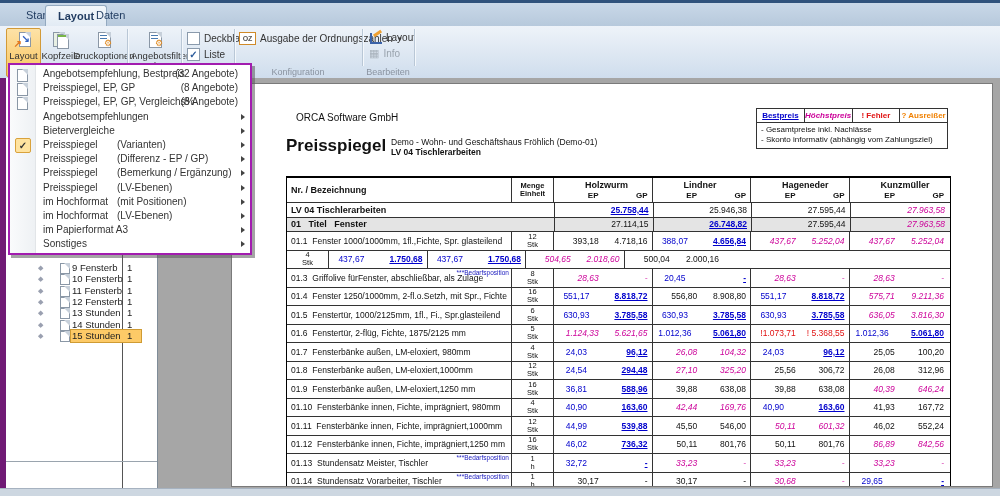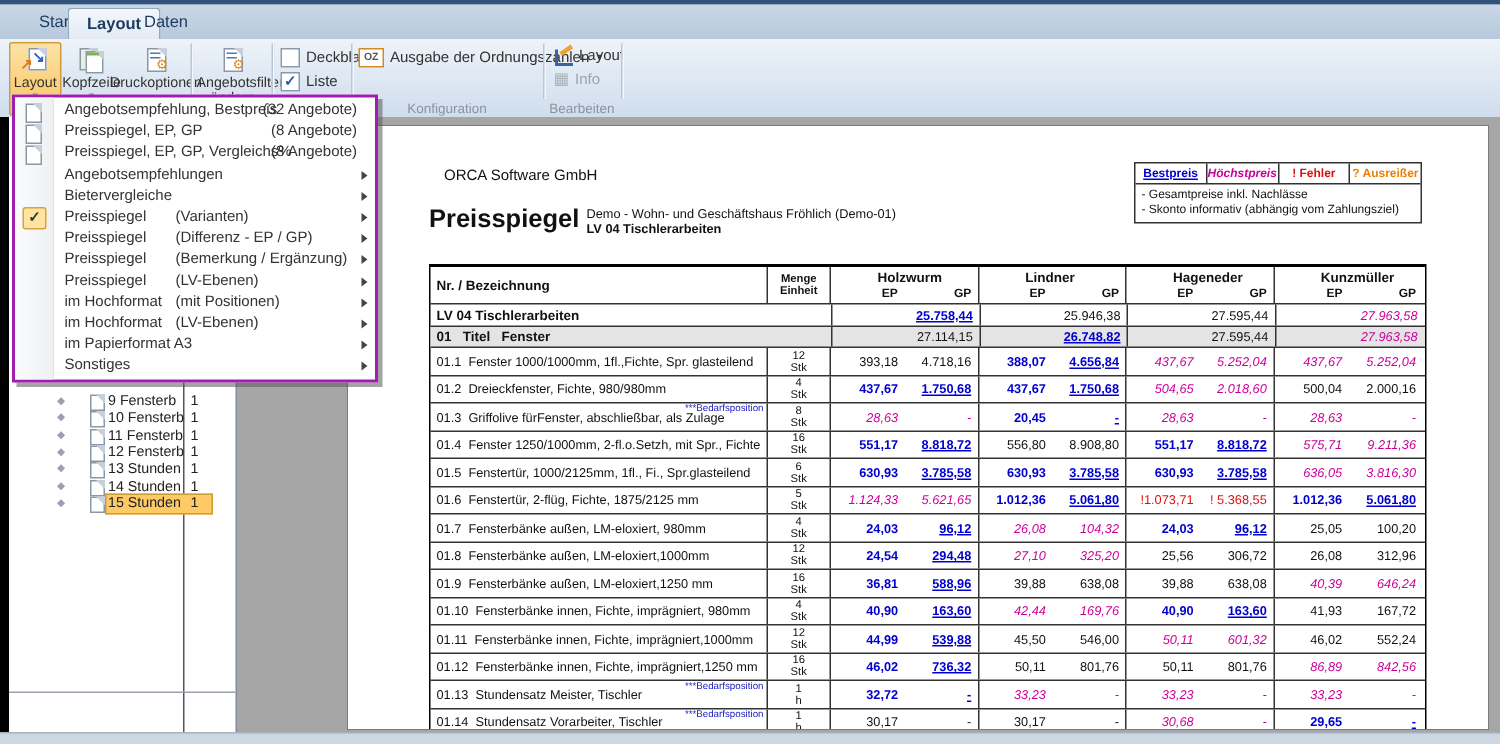--- a/index.html
+++ b/index.html
@@ -34,21 +34,21 @@
   .ozic{width:15px;height:11px;border:1px solid #d08a28;background:#fff;font-size:7px;font-weight:bold;
           color:#555;display:inline-flex;align-items:center;justify-content:center;}
   .glabel{position:absolute;bottom:1px;font-size:9px;color:#8a93a0;text-align:center;}
   .editic{width:13px;height:12px;position:relative;display:inline-block;}
   .editic .ax{position:absolute;left:1px;bottom:0;width:10px;height:9px;border-left:2px solid #3a62a8;border-bottom:2px solid #3a62a8;}
   .editic .pen{position:absolute;left:4px;top:0;width:9px;height:3px;background:#f0a030;transform:rotate(-35deg);}
   .gridic{font-size:11px;color:#a8b2bc;line-height:11px;}
   
   #workspace{position:absolute;left:0;top:78px;width:1000px;height:410px;background:#a6a6a6;}
   #left-panel{position:absolute;left:0;top:0;width:158px;height:410px;background:#fff;
-          border-right:1px solid #7f8c98;border-left:6px solid #000000;box-sizing:border-box;}
+          border-right:1px solid #7f8c98;border-left:6px solid #701a75;box-sizing:border-box;}
   #panel-vline{position:absolute;left:116px;top:0;bottom:0;width:1px;background:#555;}
   #panel-hline{position:absolute;left:0;right:0;top:383px;height:1px;background:#9aa4ae;}
   .trow-tree{position:absolute;left:0;width:152px;height:11.3px;font-size:9.5px;color:#222;}
   .tr-diamond{position:absolute;left:32px;top:1px;font-size:7px;color:#9aa0b0;line-height:9px;}
   .tr-page{position:absolute;left:54px;top:1px;width:8px;height:9px;}
   .tr-label{position:absolute;left:66px;top:0;line-height:11px;white-space:nowrap;}
   .tr-col2{position:absolute;left:121px;top:0;line-height:11px;}
   .tr-selbg{position:absolute;left:64px;top:-1px;width:70px;height:12px;background:#fdca67;border:1px solid #cf9b33;}
   
   #page{position:absolute;left:231px;top:5px;width:762px;height:404px;background:#fff;
@@ -71,21 +71,21 @@
           border-top:2px solid #000;box-sizing:content-box;font-size:8.5px;color:#111;}
   .prow{display:flex;border-bottom:1px solid #333;position:relative;}
   .c{border-right:1px solid #333;box-sizing:border-box;position:relative;}
   .c:last-child{border-right:none;}
   .c-desc{width:225px;}
   .c-qty{width:42px;text-align:center;}
   .c-bid{width:98.5px;display:flex;align-items:center;}
   .c-wide{width:268px;}
   .ep,.gp{width:50%;text-align:right;padding-right:4px;white-space:nowrap;}
   .vn{color:#111;}
-  .vb{color:#0000cc;font-weight:bold;}
+  .vb{color:#0000cc;font-weight:normal;text-align:center;}
   .vbu{color:#0000cc;font-weight:bold;text-decoration:underline;}
   .vh{color:#cc0099;font-style:italic;}
   .vf{color:#e01010;}
   #phead{height:24px;border-bottom:1px solid #333;}
   #phead .c-desc{display:flex;align-items:center;padding-left:4px;font-weight:bold;font-size:9px;}
   .h-qty{display:flex;flex-direction:column;justify-content:center;font-size:7.5px;font-weight:bold;line-height:8px;}
   .h-bid{display:block !important;}
   .h-bidname{position:absolute;left:3px;top:2px;font-weight:bold;font-size:9px;white-space:nowrap;padding-left:28px;}
   .h-ep{position:absolute;right:53px;bottom:2px;font-weight:bold;font-size:8px;}
   .h-gp{position:absolute;right:4px;bottom:2px;font-weight:bold;font-size:8px;}
@@ -348,21 +348,20 @@
           <div class="c c-bid">
             <span class="ep vh">437,67</span>
             <span class="gp vh">5.252,04</span>
           </div>
           <div class="c c-bid">
             <span class="ep vh">437,67</span>
             <span class="gp vh">5.252,04</span>
           </div>
         </div>
         <div class="prow datarow">
-          <div class="c c-desc d-desc">01.2  Dreieckfenster, Fichte, 980/980mm</div>
           <div class="c c-qty d-qty">
             <div>4</div>
             <div>Stk</div>
           </div>
           <div class="c c-bid">
             <span class="ep vb">437,67</span>
             <span class="gp vbu">1.750,68</span>
           </div>
           <div class="c c-bid">
             <span class="ep vb">437,67</span>

